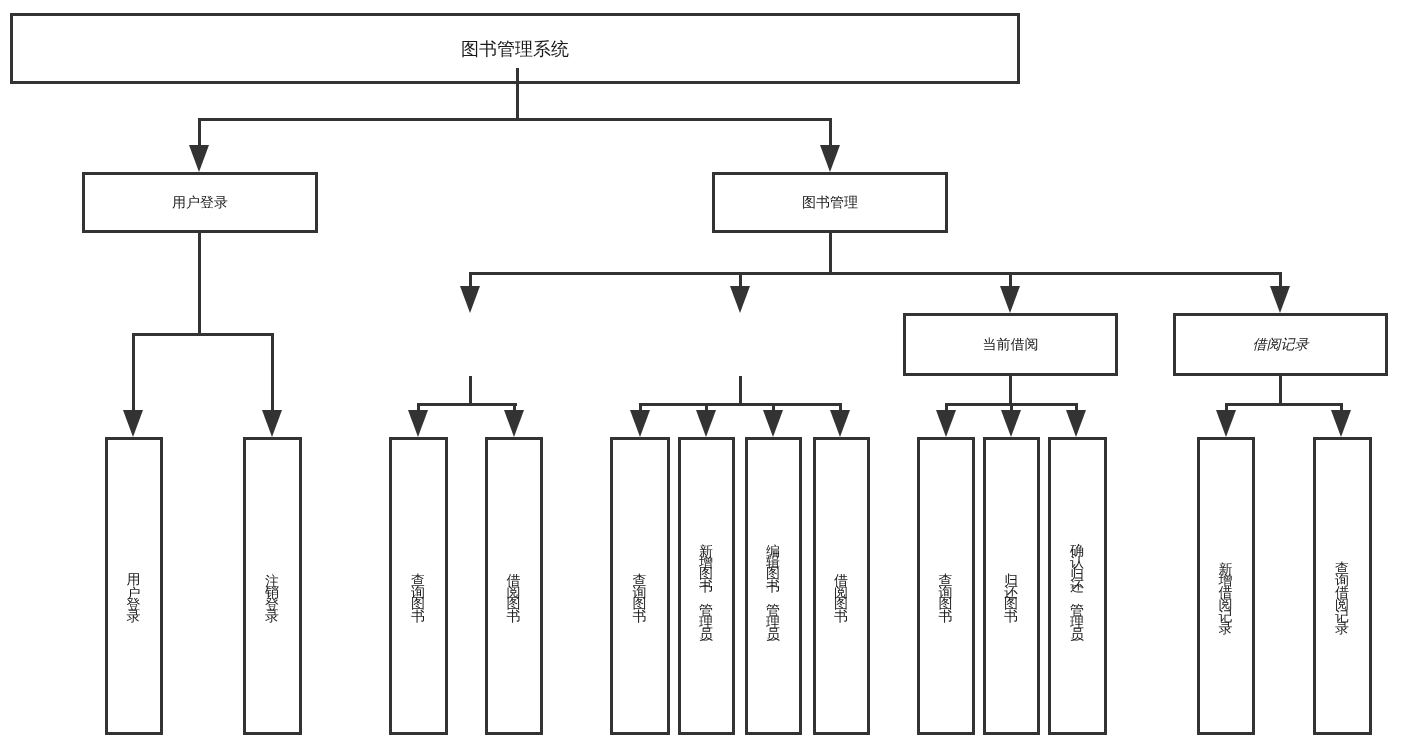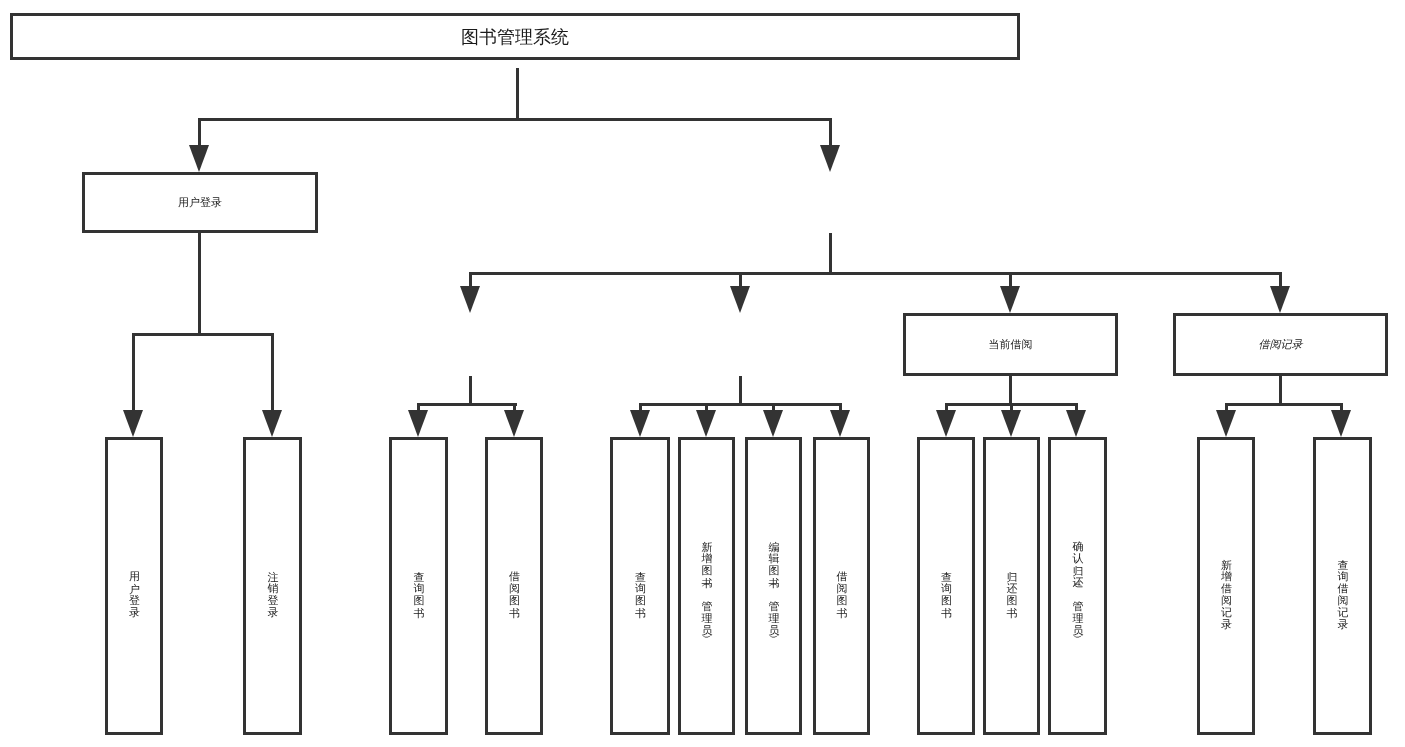--- a/index.html
+++ b/index.html
@@ -13,21 +13,21 @@
     overflow: hidden;
   }
   .box {
     position: absolute;
     box-sizing: border-box;
     border: 3px solid #333333;
     background: #ffffff;
     display: flex;
     align-items: center;
     justify-content: center;
-    font-size: 11px;
+    font-size: 14px;
     color: #1a1a1a;
     text-align: center;
   }
   .box.title { font-size: 18px; }
   .box.v {
     writing-mode: vertical-rl;
     text-orientation: mixed;
     letter-spacing: 12px;
     line-height: 1;
   }
@@ -48,33 +48,36 @@
     color: #9e9e9e;
     letter-spacing: 1px;
     white-space: nowrap;
   }
 </style>
 </head>
 <body>
 
 <div id="canvas">
 
-  <div class="box title" style="left:10px; top:13px; width:1010px; height:47px;">
+  <div class="box title" style="left:10px; top:13px; width:1010px; height:71px;">
     <span>图书管理系统</span>
   </div>
 
   <div class="vline" style="left:516px; top:68px; height:52px;"></div>
   <div class="hline" style="left:198px; top:118px; width:634px;"></div>
   <div class="vline" style="left:198px; top:118px; height:32px;"></div>
   <div class="arrow" style="left:189px; top:145px;"></div>
   <div class="vline" style="left:829px; top:118px; height:32px;"></div>
   <div class="arrow" style="left:820px; top:145px;"></div>
 
   <div class="box" style="left:82px; top:172px; width:236px; height:61px;">
     <span>用户登录</span>
+  </div>
+  <div class="box" style="left:712px; top:172px; width:236px; height:61px;">
+    <span>图书管理</span>
   </div>
 
   <div class="vline" style="left:198px; top:233px; height:102px;"></div>
   <div class="hline" style="left:132px; top:333px; width:142px;"></div>
   <div class="vline" style="left:132px; top:333px; height:80px;"></div>
   <div class="arrow" style="left:123px; top:410px;"></div>
   <div class="vline" style="left:271px; top:333px; height:80px;"></div>
   <div class="arrow" style="left:262px; top:410px;"></div>
 
   <div class="vline" style="left:829px; top:233px; height:42px;"></div>

